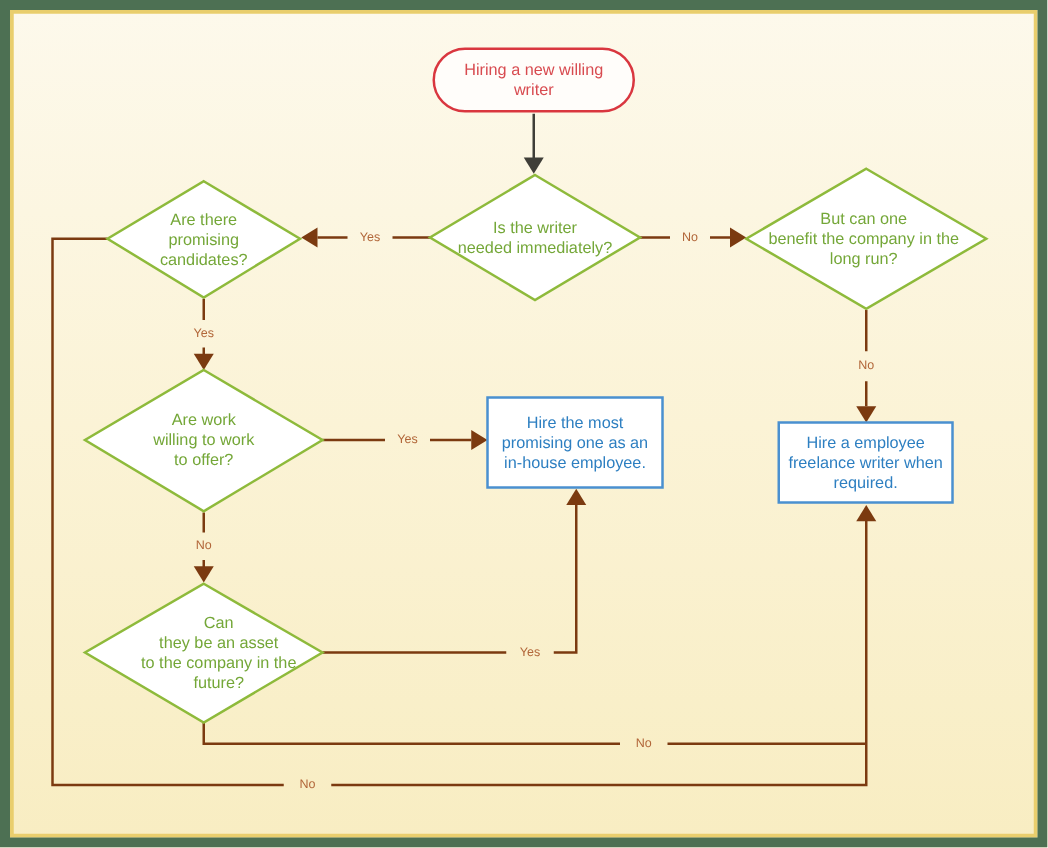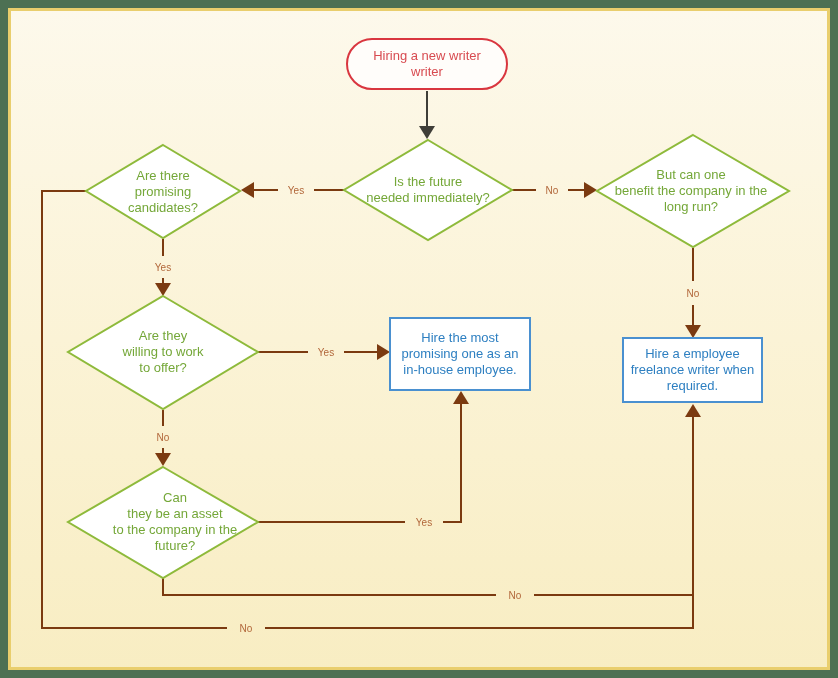--- a/index.html
+++ b/index.html
@@ -68,43 +68,43 @@
     <polygon class="decision" points="163,296 258,352 163,409 68,352"></polygon>
     <polygon class="decision" points="163,467 258,522 163,578 68,522"></polygon>
 
     <rect class="process" x="390" y="318" width="140" height="72"></rect>
     <rect class="process" x="623" y="338" width="139" height="64"></rect>
   </svg>
 
   <div class="terminator" style="left:346px;top:38px;width:158px;height:48px;"></div>
 
   <div class="nlabel t-red" style="left:346px;top:38px;width:162px;height:52px;">
-    <span>Hiring a new writer</span>
+    <span>Hiring a new willing</span>
     <span>writer</span>
   </div>
 
   <div class="nlabel t-green" style="left:354px;top:159px;width:148px;height:62px;">
-    <span>Is the future</span>
+    <span>Is the writer</span>
     <span>needed  immediately?</span>
   </div>
 
   <div class="nlabel t-green" style="left:103px;top:161px;width:120px;height:62px;text-align:center;">
     <span>Are there</span>
     <span>promising</span>
     <span>candidates?</span>
   </div>
 
   <div class="nlabel t-green" style="left:607px;top:158px;width:168px;height:66px;">
     <span>But can one</span>
     <span>benefit the company  in the</span>
     <span>long run?</span>
   </div>
 
   <div class="nlabel t-green" style="left:70px;top:310px;width:186px;height:84px;">
-    <span>Are they</span>
+    <span>Are work</span>
     <span>willing to work</span>
     <span>to offer?</span>
   </div>
 
   <div class="nlabel t-green" style="left:86px;top:482px;width:178px;height:80px;align-items:center;">
     <span>Can</span>
     <span>they be an asset</span>
     <span>to the company  in the</span>
     <span>future?</span>
   </div>

